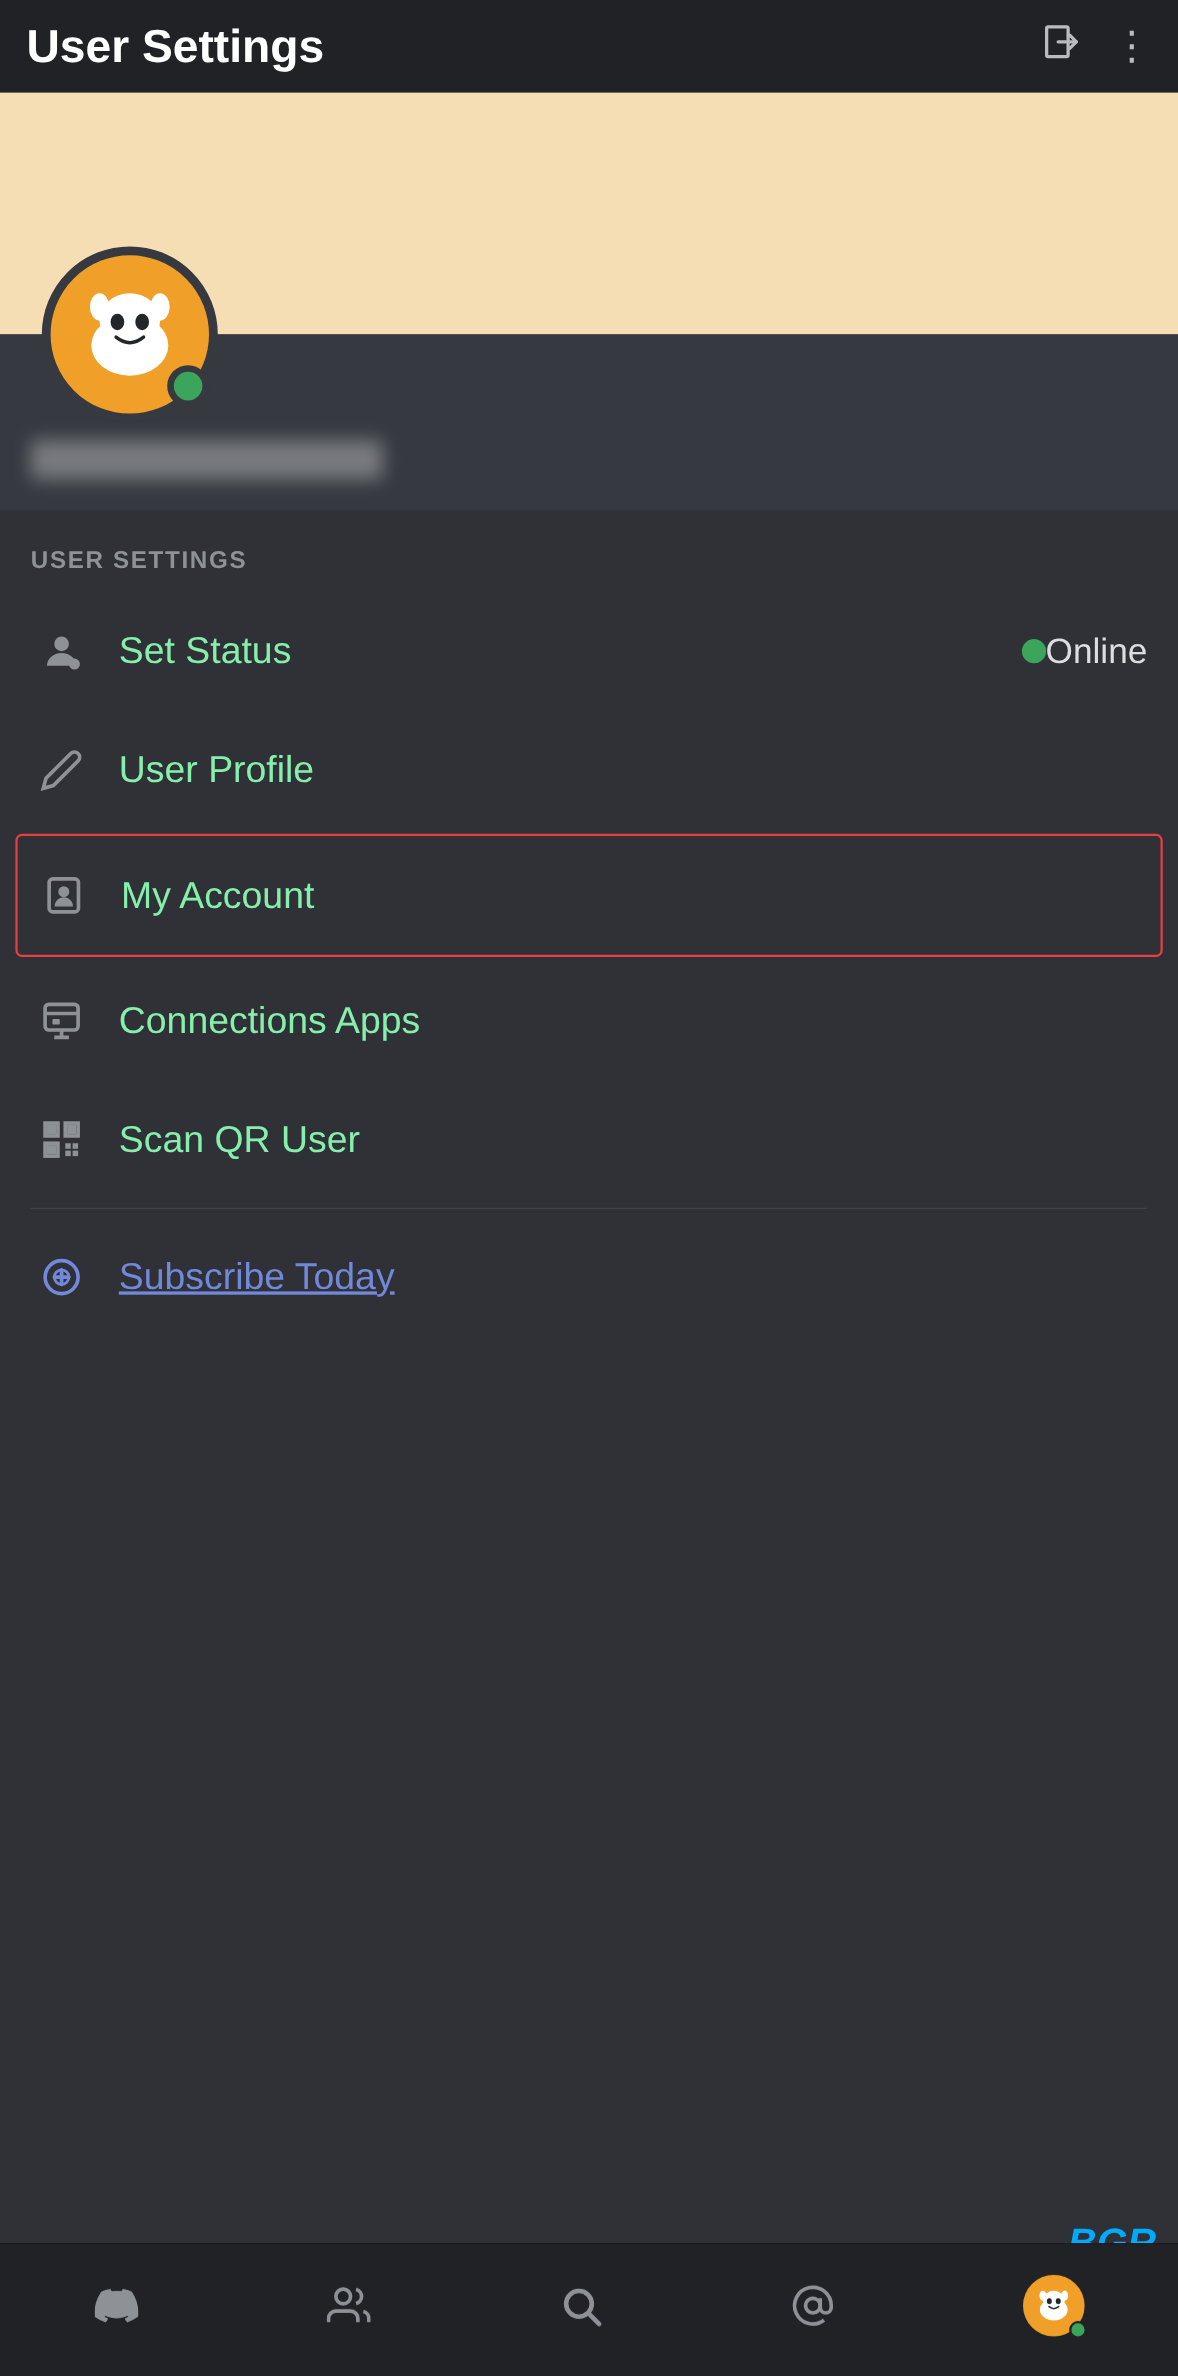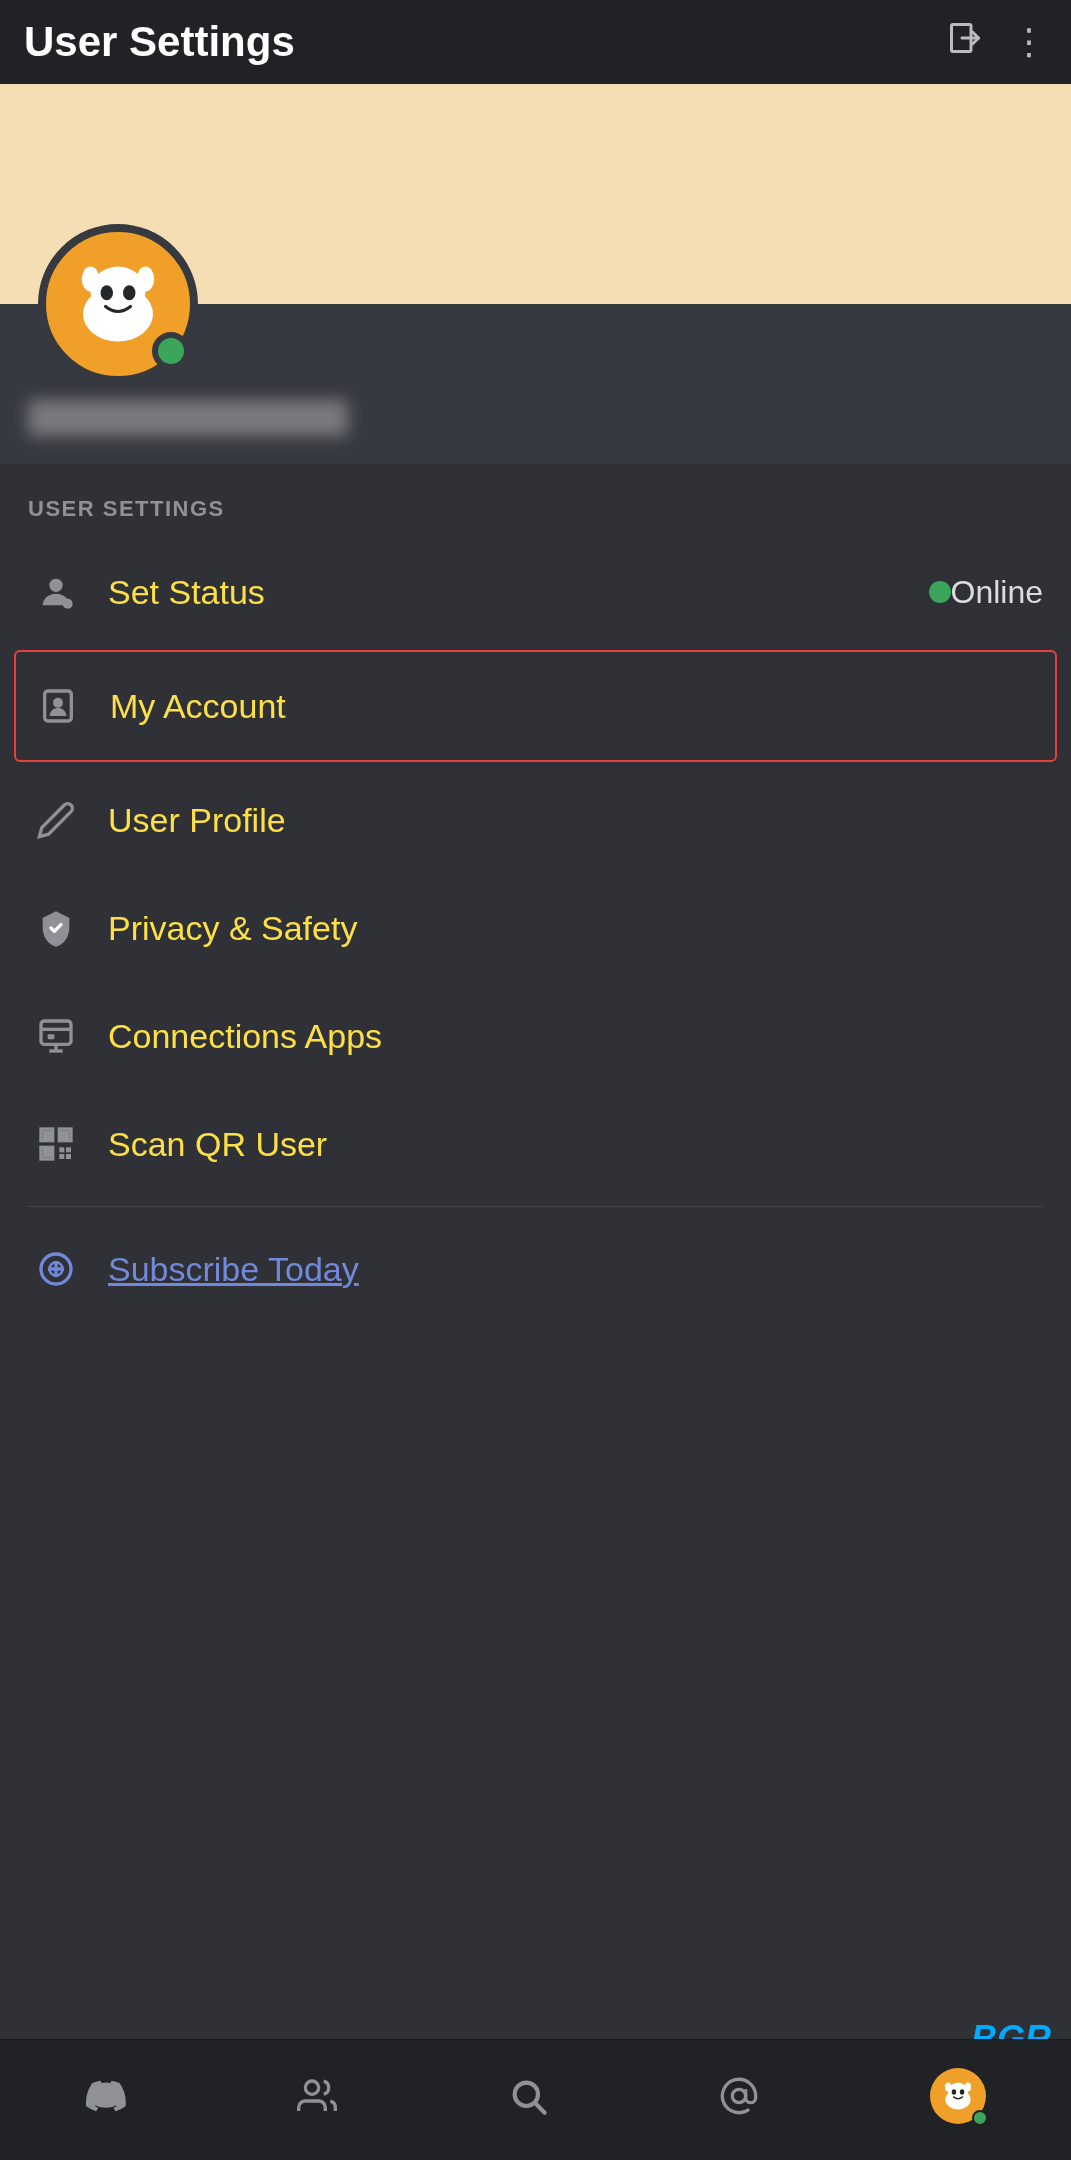--- a/index.html
+++ b/index.html
@@ -125,21 +125,21 @@
       align-items: center;
       justify-content: center;
       margin-right: 24px;
       color: #8e9297;
       font-size: 36px;
       flex-shrink: 0;
     }
     .menu-label {
       font-size: 34px;
       font-weight: 400;
-      color: #fde047;
+      color: #86efac;
     }
     .menu-label.nitro {
       color: #7289da;
       text-decoration: underline;
     }
     .menu-right {
       margin-left: auto;
       display: flex;
       align-items: center;
     }
@@ -276,49 +276,40 @@
         <circle cx="19" cy="19" r="3" fill="#8e9297"></circle>
       </svg>
     </div>
     <span class="menu-label">Set Status</span>
     <div class="menu-right">
       <div class="online-dot"></div>
       <span class="online-label">Online</span>
     </div>
   </div>
 
+  <div class="menu-item">
+    <div class="menu-icon">
+      <svg width="40" height="40" viewBox="0 0 24 24" fill="none" stroke="#8e9297" stroke-width="2" stroke-linecap="round">
+        <path d="M17 3a2.8 2.8 0 0 1 4 4L7.5 20.5 2 22l1.5-5.5L17 3z"></path>
+      </svg>
+    </div>
+    <span class="menu-label">User Profile</span>
+  </div>
+
   <div class="menu-item active">
     <div class="menu-icon">
       <svg width="40" height="40" viewBox="0 0 24 24" fill="#8e9297">
         <rect x="4" y="3" width="16" height="18" rx="2" fill="none" stroke="#8e9297" stroke-width="2"></rect>
         <circle cx="12" cy="10" r="3" fill="#8e9297"></circle>
         <path d="M7 18c0-2.8 2.2-5 5-5s5 2.2 5 5" fill="#8e9297"></path>
       </svg>
     </div>
     <span class="menu-label">My Account</span>
   </div>
 
-  <div class="menu-item">
-    <div class="menu-icon">
-      <svg width="40" height="40" viewBox="0 0 24 24" fill="none" stroke="#8e9297" stroke-width="2" stroke-linecap="round">
-        <path d="M17 3a2.8 2.8 0 0 1 4 4L7.5 20.5 2 22l1.5-5.5L17 3z"></path>
-      </svg>
-    </div>
-    <span class="menu-label">User Profile</span>
-  </div>
-
-  <div class="menu-item">
-    <div class="menu-icon">
-      <svg width="40" height="40" viewBox="0 0 24 24" fill="#8e9297">
-        <path d="M12 2L4 6v6c0 5.2 3.4 10.1 8 11.3C16.6 22.1 20 17.2 20 12V6L12 2z"></path>
-        <path d="M9 12l2 2 4-4" stroke="white" stroke-width="2" fill="none" stroke-linecap="round" stroke-linejoin="round"></path>
-      </svg>
-    </div>
-    <span class="menu-label">Privacy &amp; Safety</span>
-  </div>
 
   <div class="menu-item">
     <div class="menu-icon">
       <svg width="40" height="40" viewBox="0 0 24 24" fill="none" stroke="#8e9297" stroke-width="2">
         <rect x="3" y="3" width="18" height="14" rx="2"></rect>
         <line x1="3" y1="8" x2="21" y2="8"></line>
         <line x1="8" y1="21" x2="16" y2="21"></line>
         <line x1="12" y1="17" x2="12" y2="21"></line>
         <rect x="7" y="11" width="4" height="3" rx="0.5" fill="#8e9297" stroke="none"></rect>
       </svg>

